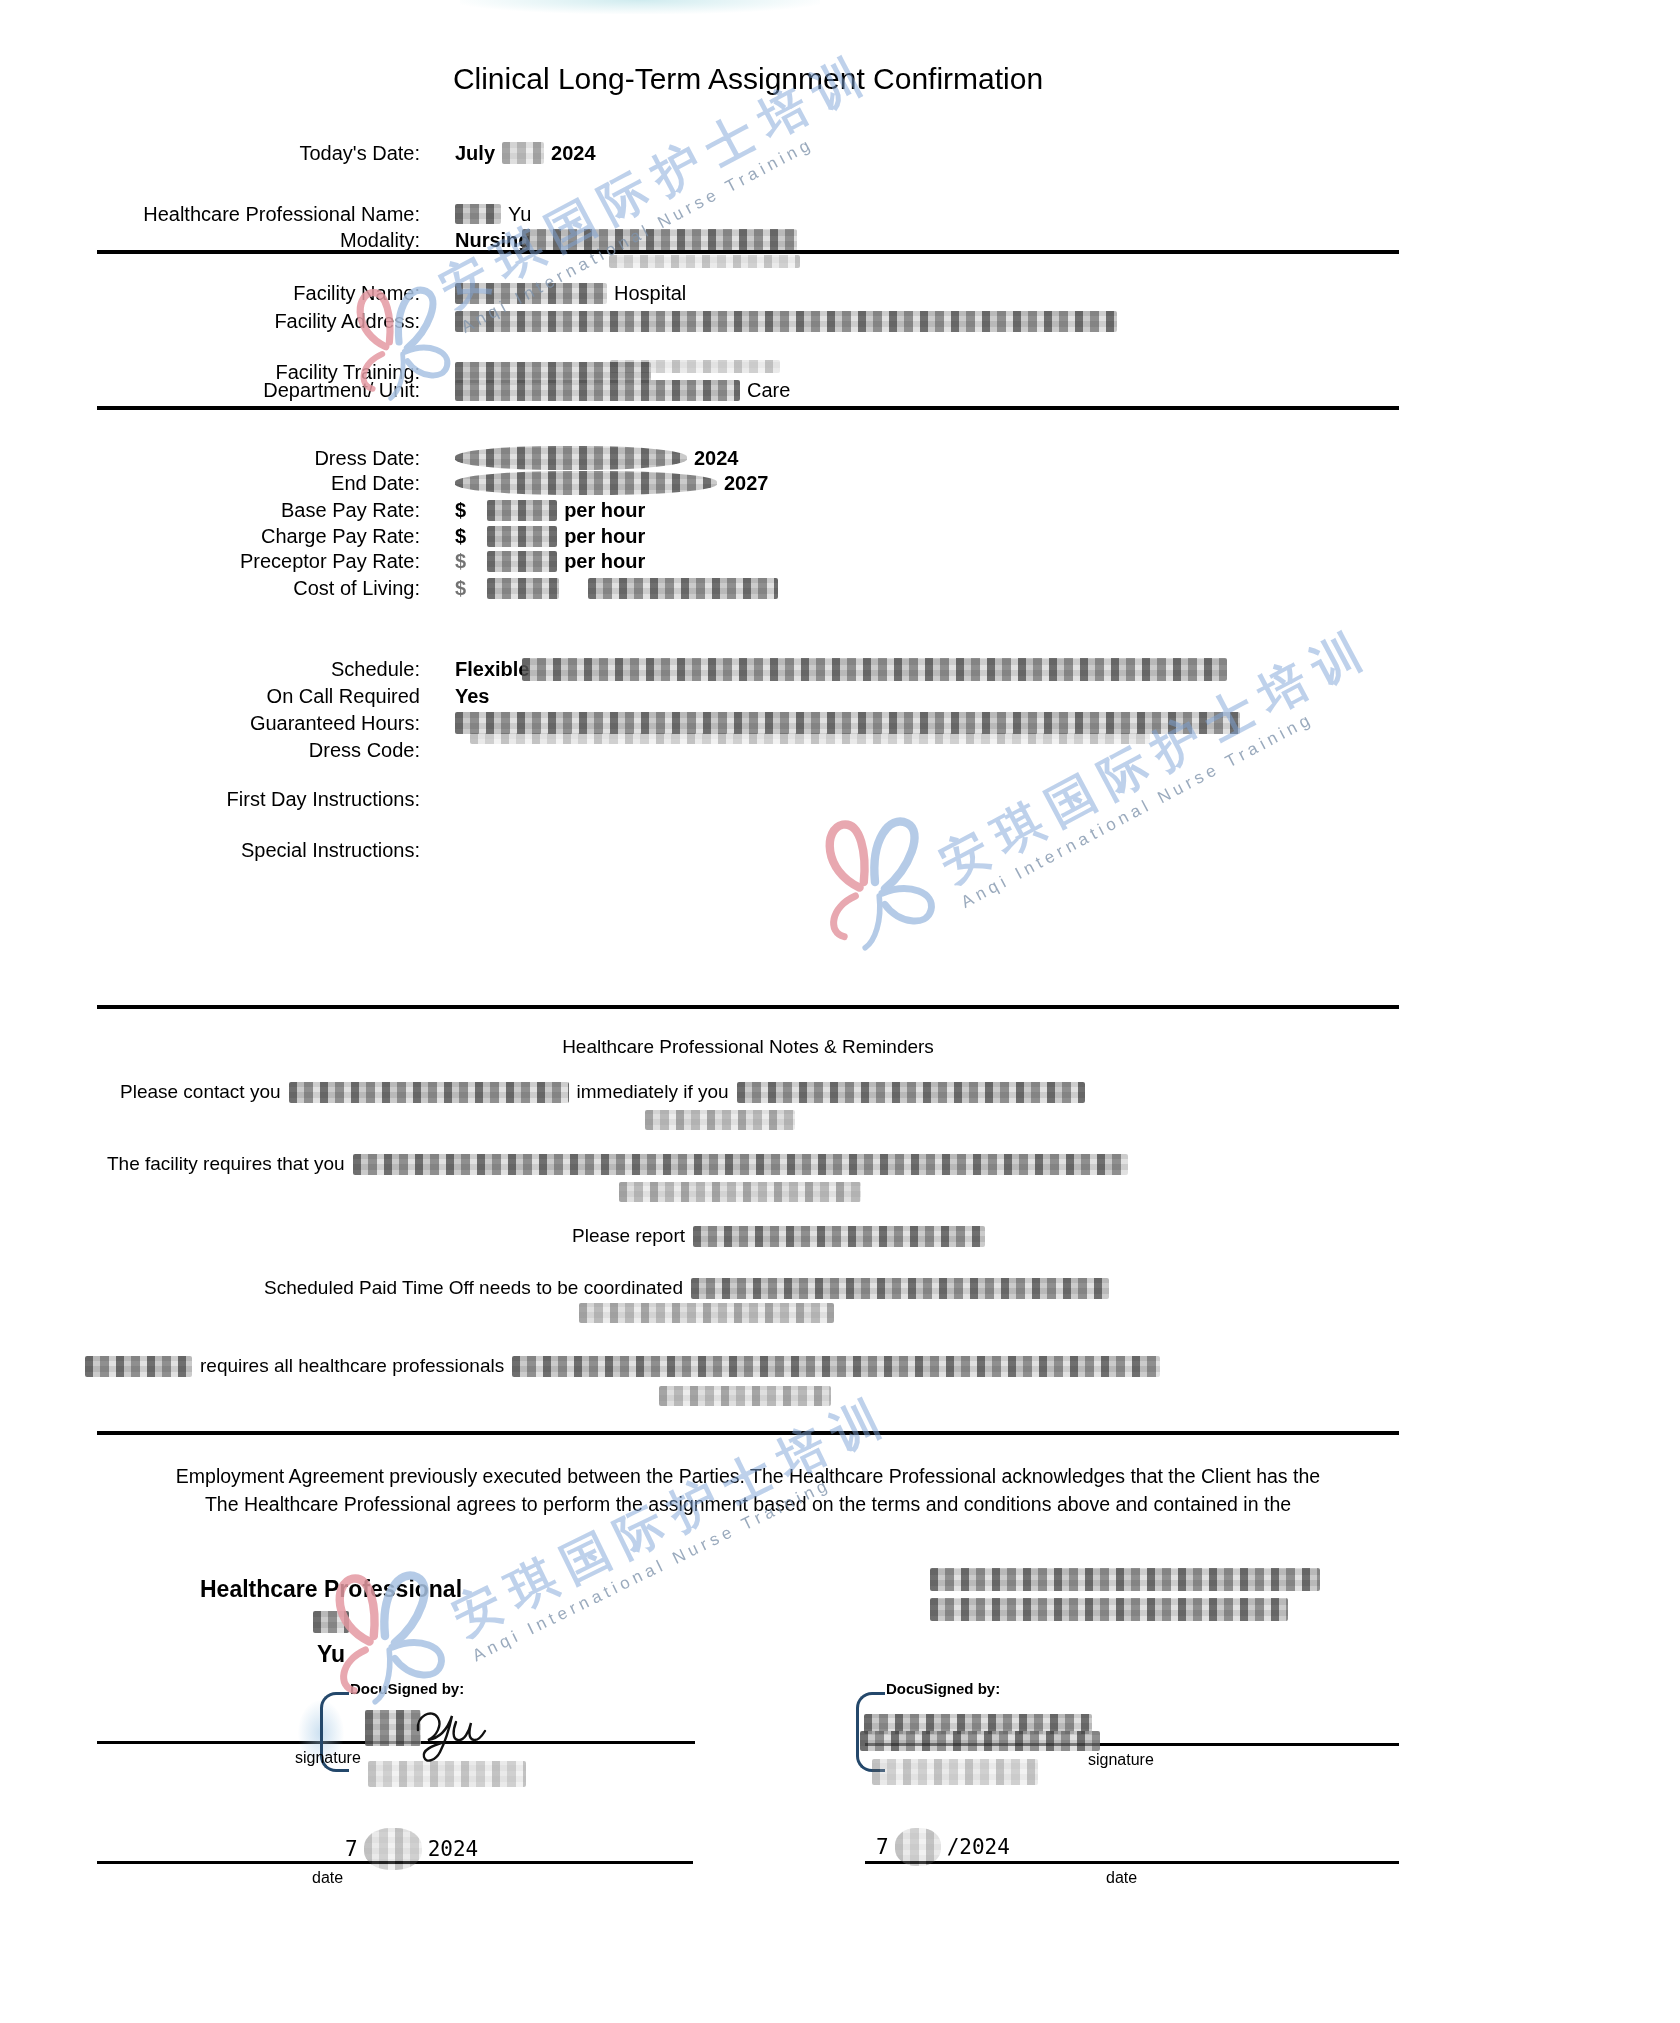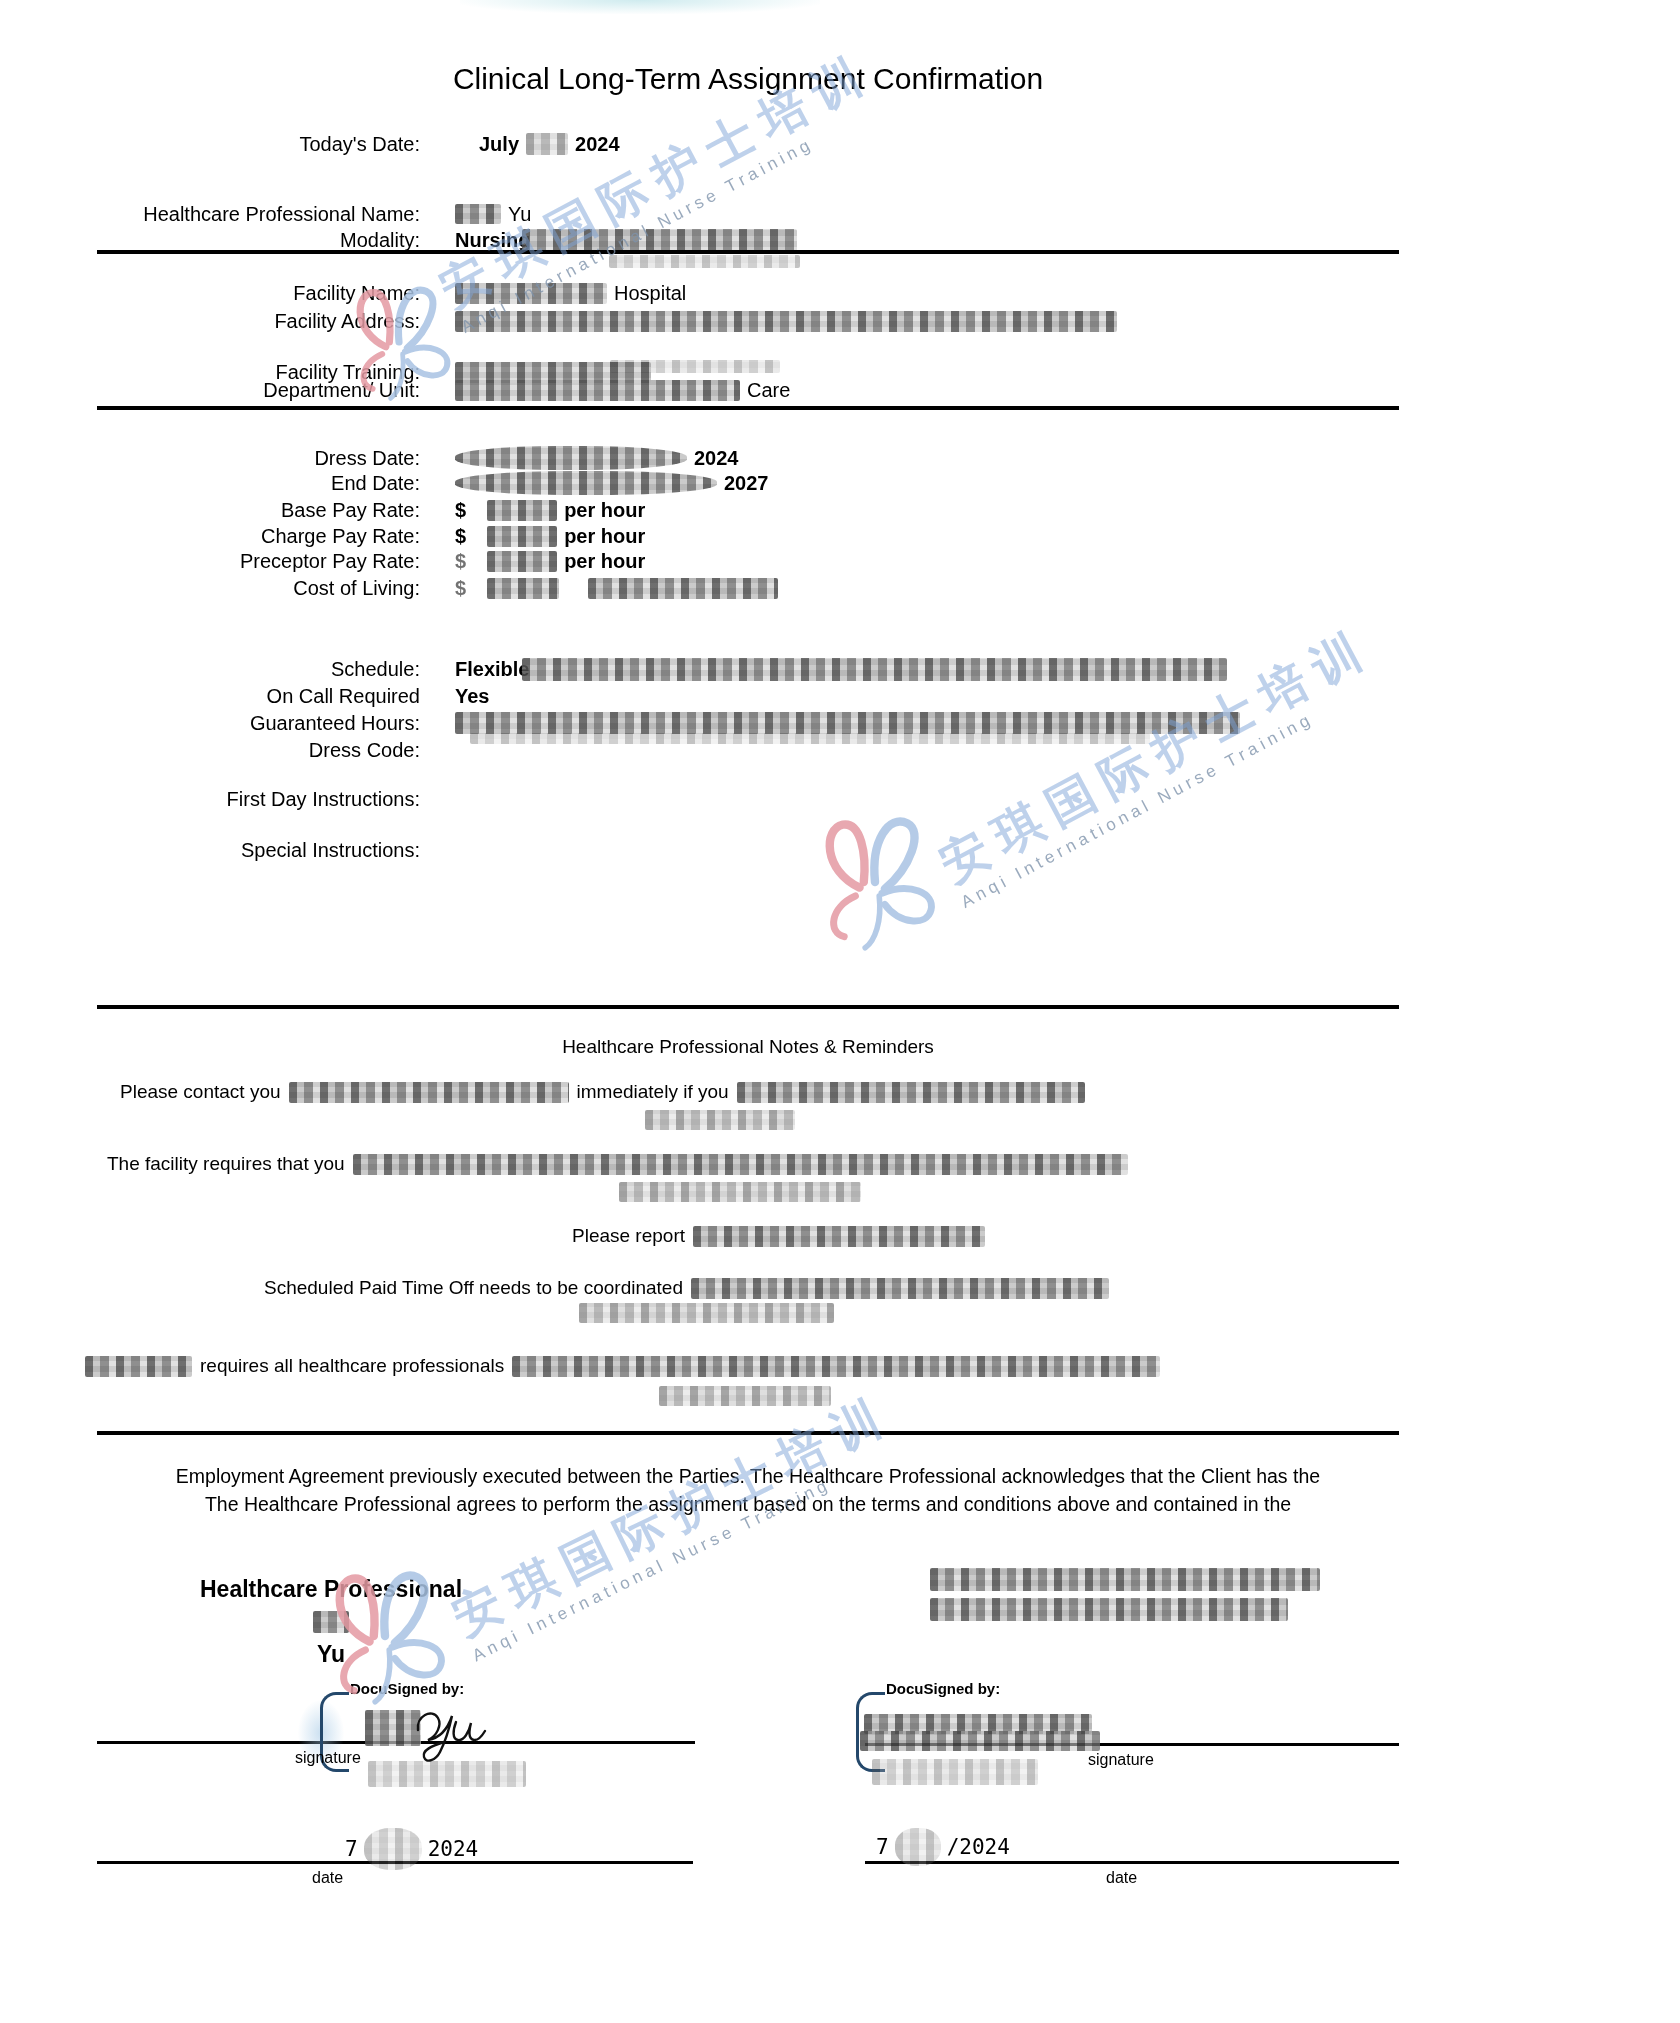--- a/index.html
+++ b/index.html
@@ -42,21 +42,21 @@
   .smudge{position:absolute;left:460px;top:0;width:360px;height:14px;
     background:radial-gradient(ellipse at 50% 0%, rgba(175,222,228,.6), rgba(175,222,228,0) 75%);}
 </style>
 </head>
 <body>
 
 <div class="smudge"></div>
 
 <div class="title" style="top:62px;">Clinical Long-Term Assignment Confirmation</div>
 
-<div class="row" style="top:131px;gap:24px;">
+<div class="row" style="top:140px;">
   <div class="lbl">Today's Date:</div>
   <div class="val">
     <span class="b">July</span>
     <span class="rx mid" style="width:42px;height:22px;"></span>
     <span class="b">2024</span>
   </div>
 </div>
 
 <div class="row" style="top:201px;">
   <div class="lbl">Healthcare Professional Name:</div>

